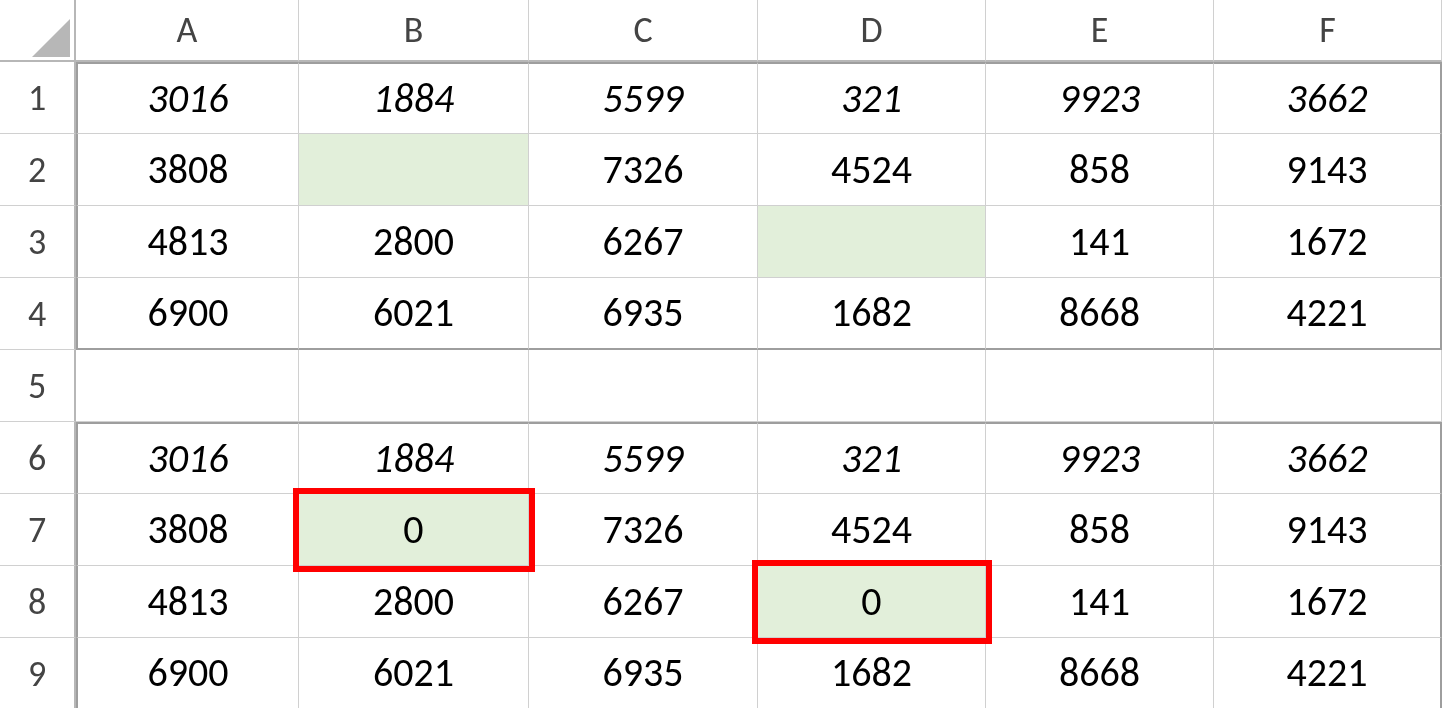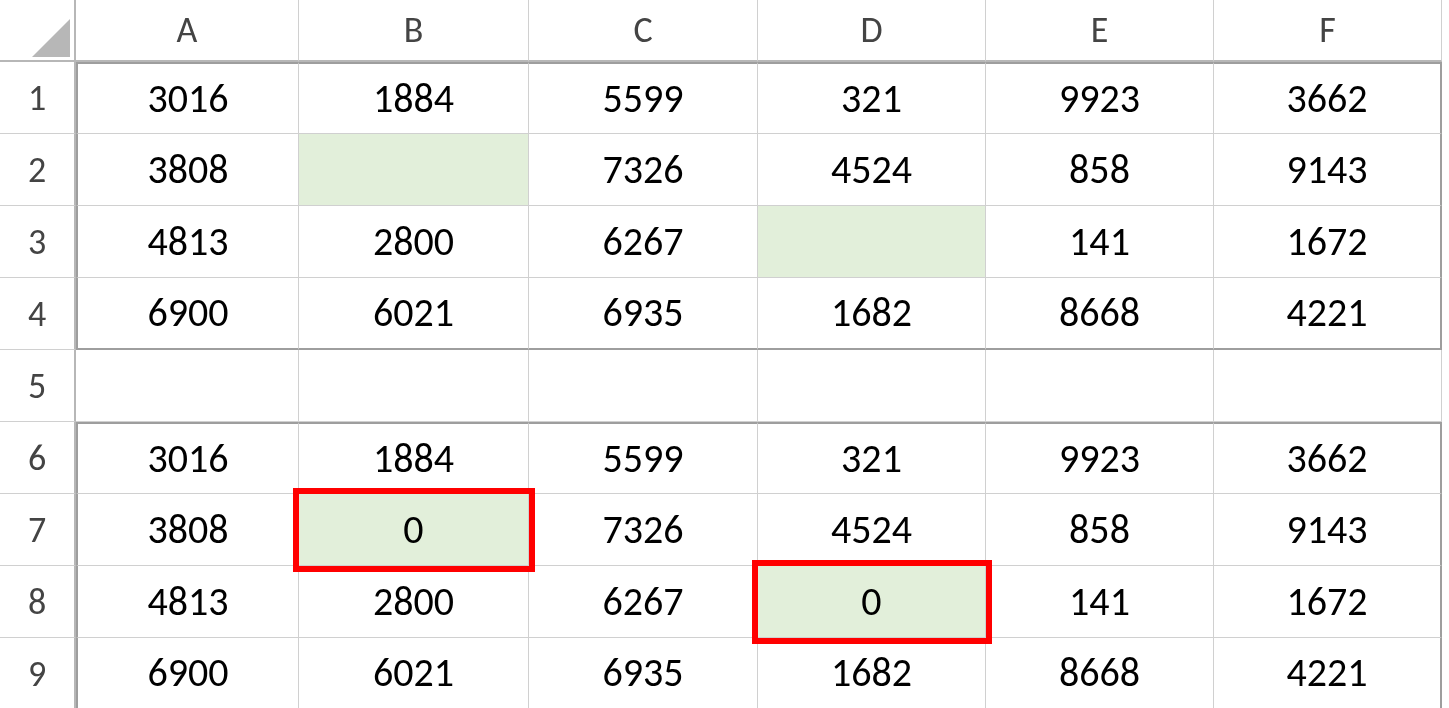--- a/index.html
+++ b/index.html
@@ -45,21 +45,21 @@
     border-right: 1px solid #d0d0d0;
     border-bottom: 1px solid #d0d0d0;
     display: flex;
     align-items: center;
     justify-content: center;
     font-size: 40px;
     line-height: 1;
     padding: 0 8px;
     background: #fff;
   }
-  .tbl-top    { border-top: 2px solid #9e9e9e; }
+  .tbl-top    { border-top: 2px solid #9e9e9e; font-style: italic; }
   .tbl-left   { border-left: 2px solid #9e9e9e; }
   .tbl-right  { border-right: 2px solid #9e9e9e; }
   .tbl-bottom { border-bottom: 2px solid #9e9e9e; }
   .green { background: #e2efda; }
   .box {
     position: absolute;
     box-sizing: border-box;
     border: 6px solid #ff0000;
     pointer-events: none;
   }

